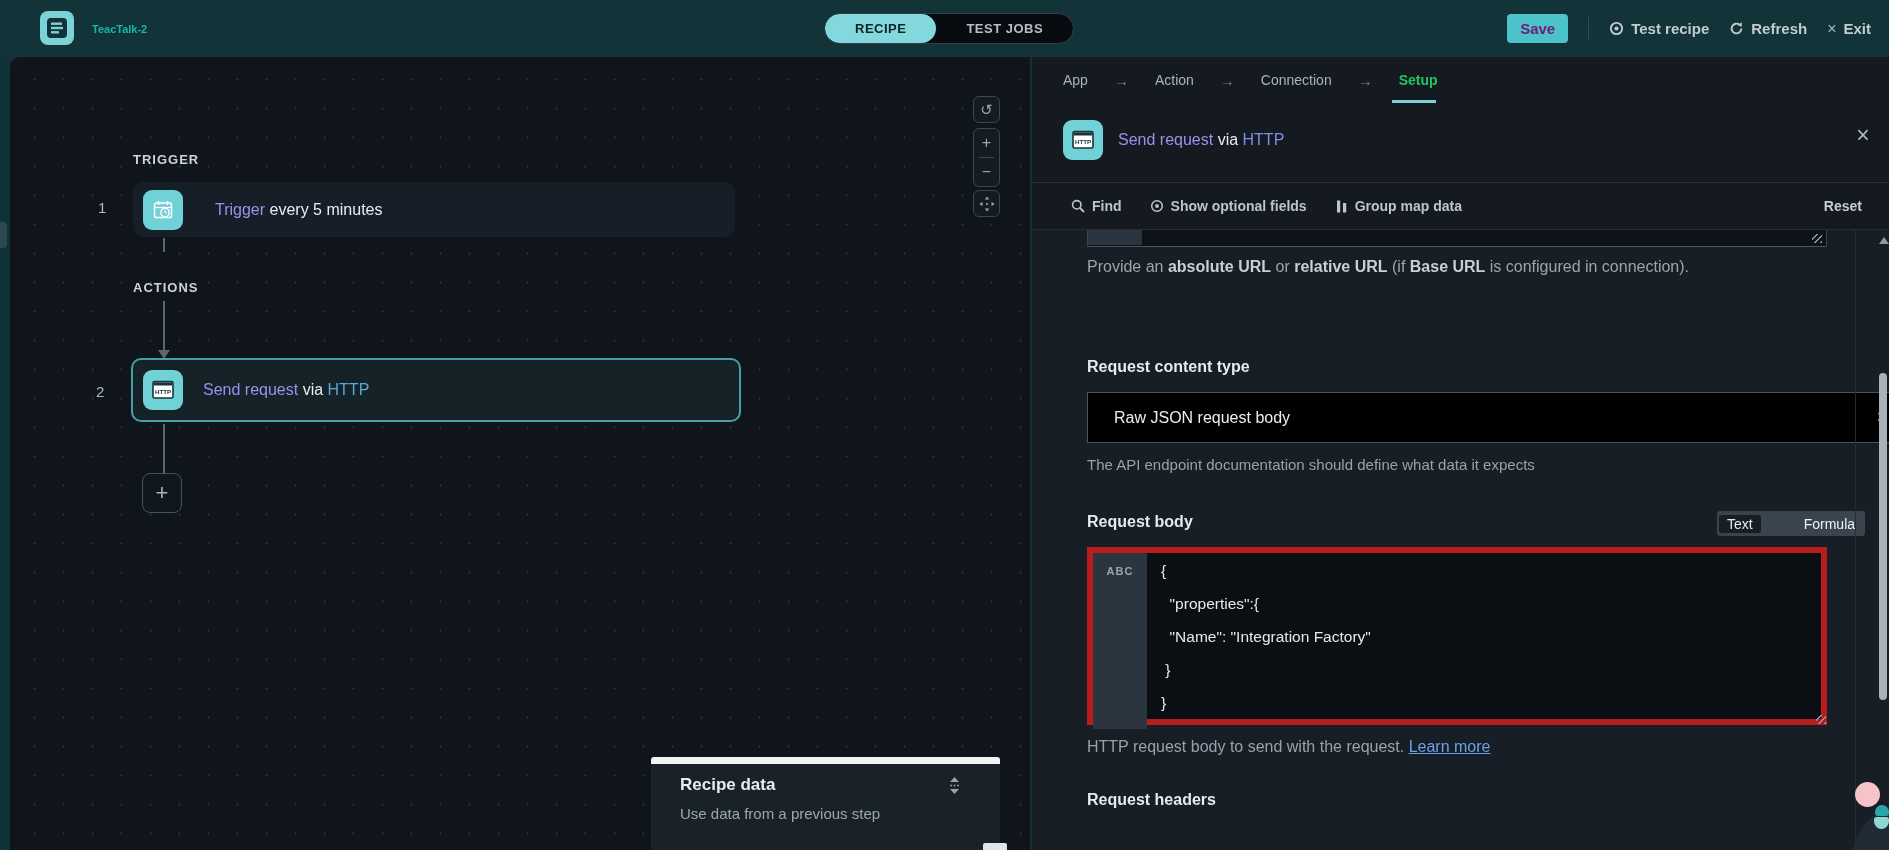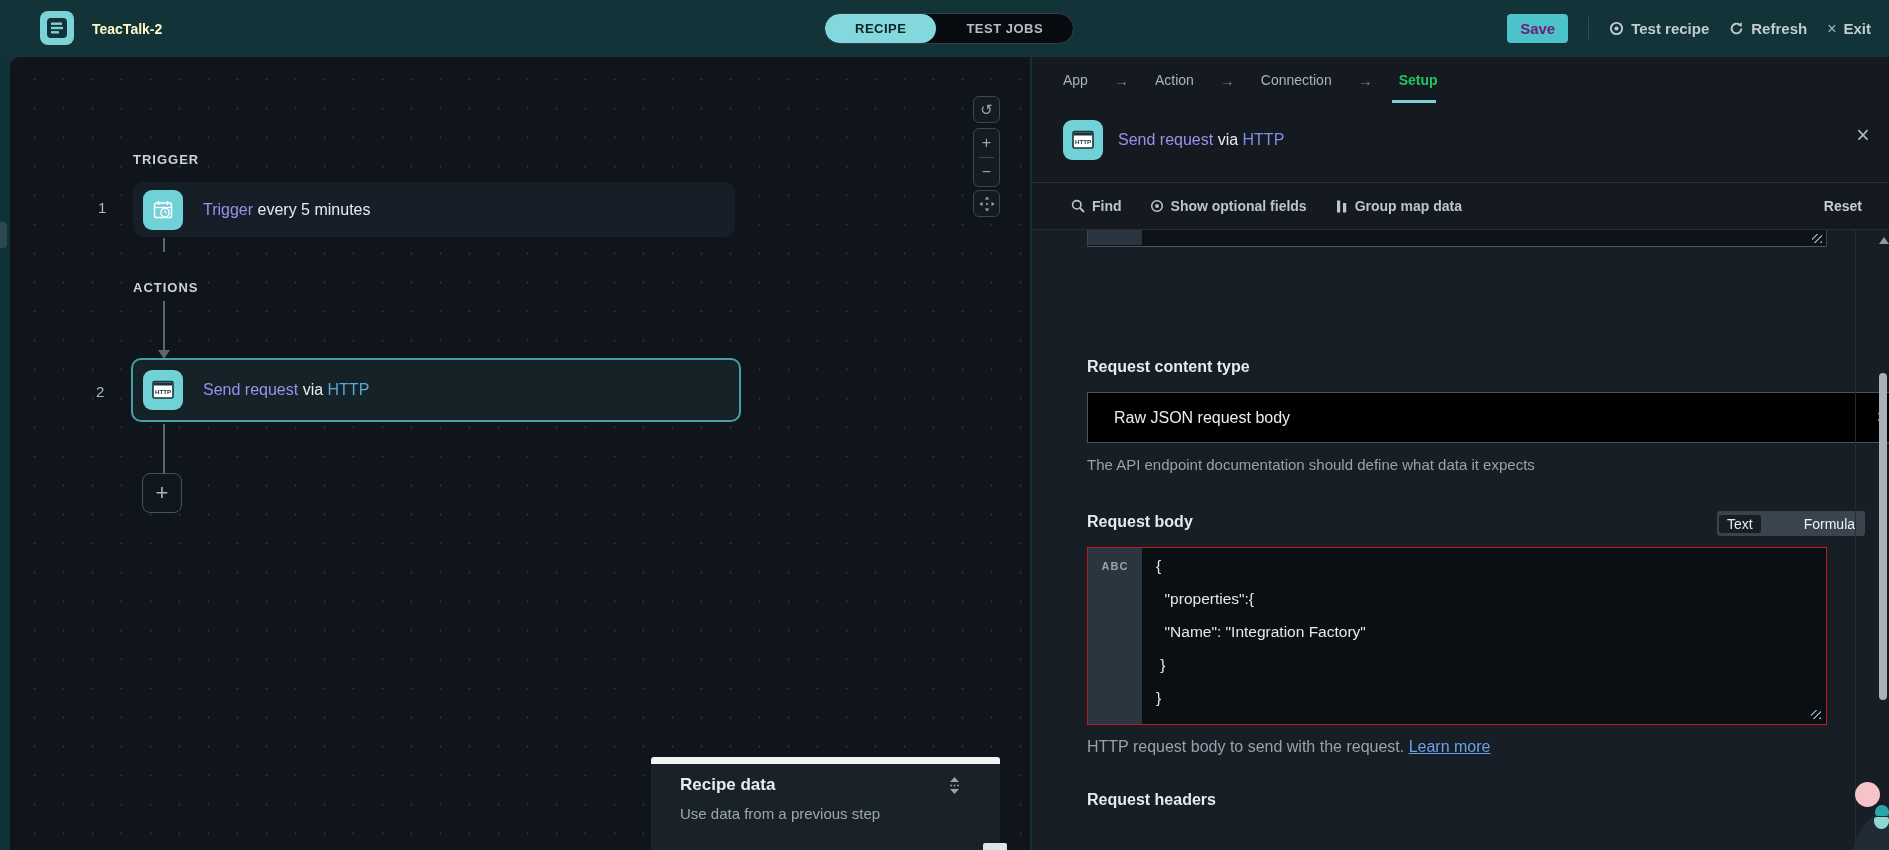--- a/index.html
+++ b/index.html
@@ -4,21 +4,21 @@
 <style>
   * { margin:0; padding:0; box-sizing:border-box; }
   html,body { width:1889px; height:850px; overflow:hidden; background:#113138;
     font-family:"Liberation Sans","DejaVu Sans",sans-serif; }
 
   
   .topbar { position:absolute; left:0; top:0; width:1889px; height:57px; background:#123439; }
   .logo { position:absolute; left:40px; top:11px; width:34px; height:34px; border-radius:8px;
     background:#7bd3d8; display:flex; align-items:center; justify-content:center; }
   .app-title { position:absolute; left:92px; top:0; height:57px; display:flex; align-items:center;
-    color:#fef9c3; font-size:14px; font-weight:bold; }
+    color:#14b8a6; font-size:11px; font-weight:bold; }
   .mode-toggle { position:absolute; left:824px; top:13px; height:31px; border-radius:16px;
     background:#080c10; border:1px solid #333e46; display:flex; overflow:hidden; }
   .mode-seg { display:flex; align-items:center; justify-content:center; font-size:13px;
     font-weight:bold; letter-spacing:.5px; padding:0 30px; cursor:pointer; }
   .mode-seg.active { background:#82d8dc; color:#0e2227; border-radius:16px; }
   .mode-seg.inactive { color:#b4bec5; }
   .topbar-right { position:absolute; right:18px; top:0; height:57px; display:flex; align-items:center; gap:20px; }
   .save-btn { background:#4cc3c9; color:#701a75; font-weight:bold; font-size:15px;
     border:none; border-radius:4px; padding:6px 13px; cursor:pointer; }
   .tb-divider { width:1px; height:24px; background:#2e4d53; }
@@ -28,21 +28,21 @@
 
   
   .canvas { position:absolute; left:10px; top:57px; width:1020px; height:793px;
     background:#0f151a; border-top-left-radius:10px;
     background-image:radial-gradient(circle,#222d36 1.2px, transparent 1.4px);
     background-size:29px 29px; background-position:10px 8px; }
   .section-label { position:absolute; color:#ccd4d9; font-size:13px; font-weight:bold; letter-spacing:1px; }
   .step-num { position:absolute; color:#aeb9c0; font-size:15px; }
   .step-card { position:absolute; border-radius:10px; display:flex; align-items:center;
     cursor:pointer; }
-  .card-plain { background:#161f27; }
+  .card-plain { background:#161f27;gap:12px; }
   .card-selected { background:#152329; border:2px solid #46a0a8; }
   .step-icon { width:40px; height:40px; border-radius:9px; background:#70d1d7;
     display:flex; align-items:center; justify-content:center; flex:0 0 auto; }
   .step-text { margin-left:20px; font-size:16px; color:#e6ebee; white-space:pre; }
   .lnk-purple { color:#9a90ee; }
   .lnk-blue { color:#5ba7d8; }
   .connector { position:absolute; width:1.5px; background:#5a6770; }
   .arrowhead { position:absolute; width:0; height:0; border-left:6px solid transparent;
     border-right:6px solid transparent; border-top:9px solid #5a6770; }
   .add-btn { position:absolute; width:40px; height:40px; border-radius:8px; background:#10171d;
@@ -113,21 +113,21 @@
   .dd-clear { position:absolute; right:55px; color:#97a3ab; font-size:18px; cursor:pointer; }
   .dd-caret { position:absolute; right:22px; width:0; height:0; border-left:6px solid transparent;
     border-right:6px solid transparent; border-top:7px solid #97a3ab; cursor:pointer; }
 
   .tf-toggle { position:absolute; left:685px; top:402px; height:25px; background:#39444d;
     border-radius:3px; display:flex; align-items:center; padding:2px;gap:35px; }
   .tf-seg { font-size:14px; color:#eef2f4; padding:1px 8px; cursor:pointer; border-radius:2px; }
   .tf-seg.active { background:#171e25; color:#e6ebee; }
 
   .editor { position:absolute; left:55px; top:438px; width:740px; height:178px;
-    border:1px solid #b91c1c; background:#0a0f14; }
+    border:6px solid #b91c1c; background:#0a0f14; }
   .ed-gutter { position:absolute; left:0; top:0; width:54px; height:176px; background:#2b3540; }
   .ed-gutter-label { position:absolute; left:0; top:12px; width:54px; text-align:center;
     color:#98a4ac; font-size:11px; font-weight:bold; letter-spacing:1px; }
   .ed-body { position:absolute; left:54px; top:0; width:684px; height:176px; }
   .ed-line { position:absolute; left:14px; color:#e3e9ec; font-size:15.5px; white-space:pre;
     font-family:"Liberation Sans","DejaVu Sans",sans-serif; }
   .link { color:#6ba1e8; text-decoration:underline; cursor:pointer; }
 
   
   .chat-bubble { position:absolute; left:1852px; top:803px; width:116px; height:116px;
@@ -329,20 +329,21 @@
 
   <div class="hdiv" style="top:172px;"></div>
 
   <div class="pcontent">
 
     <div class="partial-field">
       <div class="partial-gutter"></div>
       <div class="resize-handle" style="right:4px; bottom:3px;"></div>
     </div>
 
+    <div class="hint" style="left:55px; top:28px;"><span>Provide an </span><b>absolute URL</b><span> or </span><b>relative URL</b><span> (if </span><b>Base URL</b><span> is configured in connection).</span></div>
 
     <div class="field-label" style="left:55px; top:128px;">Request content type</div>
 
     <div class="dropdown" style="top:162px;">
       <div class="dd-value">Raw JSON request body</div>
       <div class="dd-clear">×</div>
       <div class="dd-caret"></div>
     </div>
 
     <div class="small-hint" style="left:55px; top:226px;">The API endpoint documentation should define what data it expects</div>

